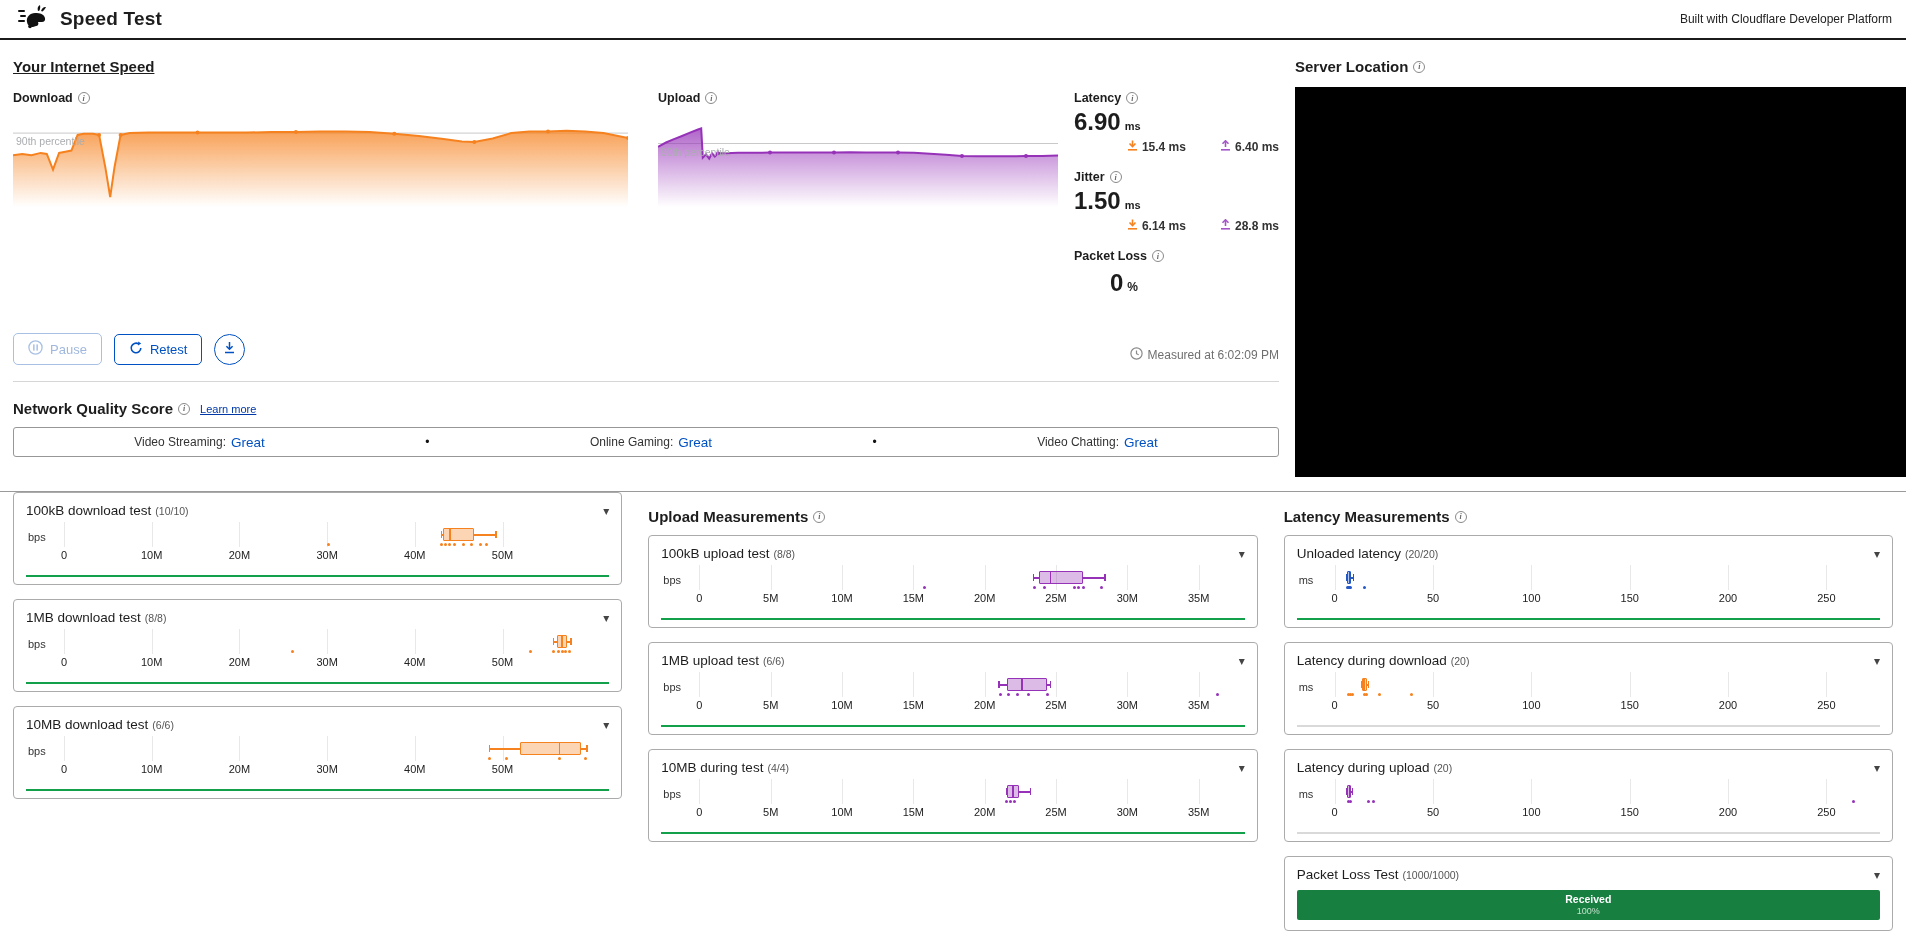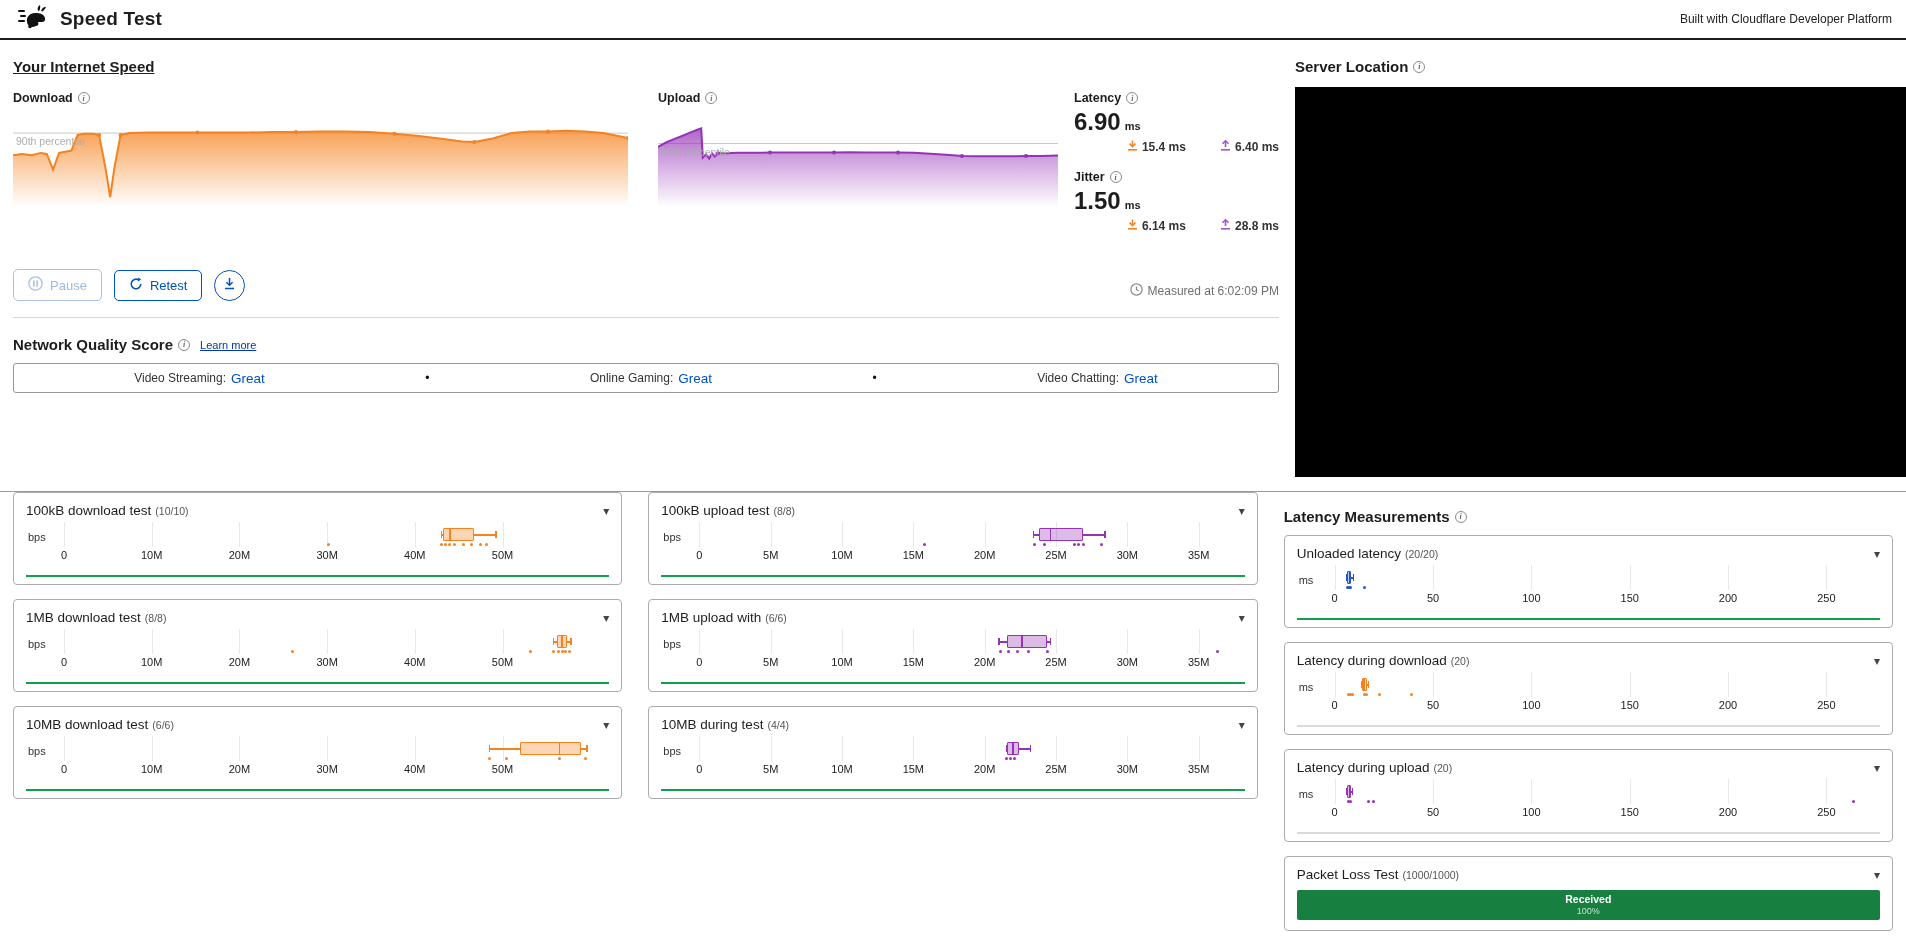--- a/index.html
+++ b/index.html
@@ -222,20 +222,27 @@
                         <path d="M5.5 7 V1"></path>
                         <path d="M2.5 3.8 L5.5 0.8 L8.5 3.8"></path>
                         <path d="M1 9.8 H10"></path>
                       </g>
                     </svg></span>
                   <span>28.8 ms</span>
                 </span>
             </div>
           </div>
 
+          <div class="metric-block">
+            <div class="metric-label">
+              <span>Packet Loss</span>
+              <span class="info-icon"></span>
+            </div>
+            <div class="pl-val"><span>0</span><span class="unit">%</span></div>
+          </div>
         </div>
       </div>
 
       <div class="btn-row">
         <button class="btn btn-pause">
           <span><svg width="15" height="15" viewBox="0 0 15 15">
                 <circle cx="7.5" cy="7.5" r="6.6" fill="none" stroke="#a8c0e4" stroke-width="1.3"></circle>
                 <rect x="5.1" y="4.4" width="1.5" height="6.2" fill="#a8c0e4"></rect>
                 <rect x="8.4" y="4.4" width="1.5" height="6.2" fill="#a8c0e4"></rect>
               </svg></span>
@@ -409,20 +416,24 @@
           <div class="bx" style="left: 532.783px; width: 1.5px; top: 6px; height: 13px; background: rgb(246, 130, 31);"></div>
           <div class="bx" style="left: 461.869px; top: 21px; width: 3px; height: 3px; border-radius: 50%; background: rgb(246, 130, 31);"></div>
           <div class="bx" style="left: 479.41px; top: 21px; width: 3px; height: 3px; border-radius: 50%; background: rgb(246, 130, 31);"></div>
           <div class="bx" style="left: 532.033px; top: 21px; width: 3px; height: 3px; border-radius: 50%; background: rgb(246, 130, 31);"></div>
           <div class="bx" style="left: 558.344px; top: 21px; width: 3px; height: 3px; border-radius: 50%; background: rgb(246, 130, 31);"></div>
         </div>
         <div class="status-line" style="background: rgb(18, 160, 75);"></div>
       </div>
     </div>
     <div>
+      <div class="sec-title measure-sec-title">
+        <span>Upload Measurements</span>
+        <span class="info-icon"></span>
+      </div>
       <div class="card">
         <div class="card-head">
           <span class="card-title">100kB upload test</span>
           <span class="card-count">(8/8)</span>
           <span class="caret">▾</span>
         </div>
         <div class="chart-area">
           <div class="unit-lab">bps</div>
           <div class="tickline" style="left: 38px;"></div>
           <div class="ticklab" style="left: 38px;">0</div>
@@ -451,21 +462,21 @@
           <div class="bx" style="left: 411.713px; top: 21px; width: 3px; height: 3px; border-radius: 50%; background: rgb(150, 50, 184);"></div>
           <div class="bx" style="left: 415.993px; top: 21px; width: 3px; height: 3px; border-radius: 50%; background: rgb(150, 50, 184);"></div>
           <div class="bx" style="left: 420.273px; top: 21px; width: 3px; height: 3px; border-radius: 50%; background: rgb(150, 50, 184);"></div>
           <div class="bx" style="left: 438.82px; top: 21px; width: 3px; height: 3px; border-radius: 50%; background: rgb(150, 50, 184);"></div>
           <div class="bx" style="left: 261.913px; top: 21px; width: 3px; height: 3px; border-radius: 50%; background: rgb(150, 50, 184);"></div>
         </div>
         <div class="status-line" style="background: rgb(18, 160, 75);"></div>
       </div>
       <div class="card">
         <div class="card-head">
-          <span class="card-title">1MB upload with</span>
+          <span class="card-title">1MB upload test</span>
           <span class="card-count">(6/6)</span>
           <span class="caret">▾</span>
         </div>
         <div class="chart-area">
           <div class="unit-lab">bps</div>
           <div class="tickline" style="left: 38px;"></div>
           <div class="ticklab" style="left: 38px;">0</div>
           <div class="tickline" style="left: 109.333px;"></div>
           <div class="ticklab" style="left: 109.333px;">5M</div>
           <div class="tickline" style="left: 180.667px;"></div>

